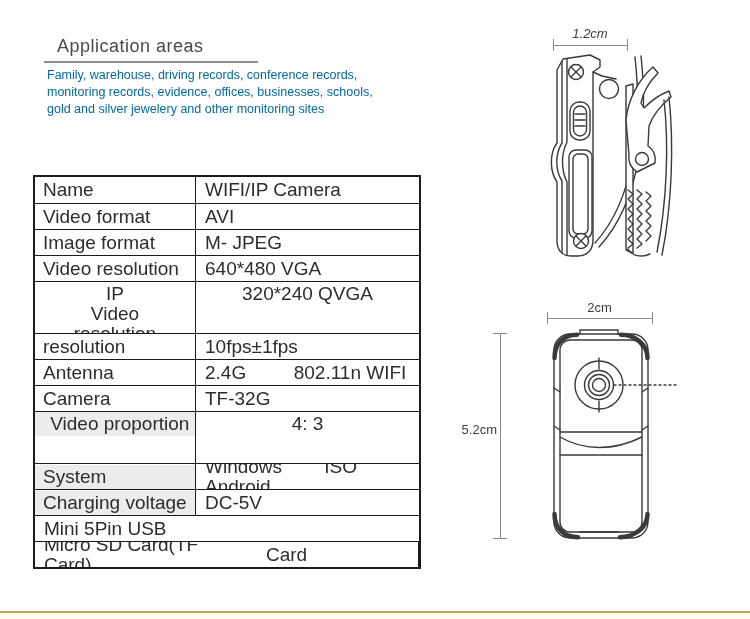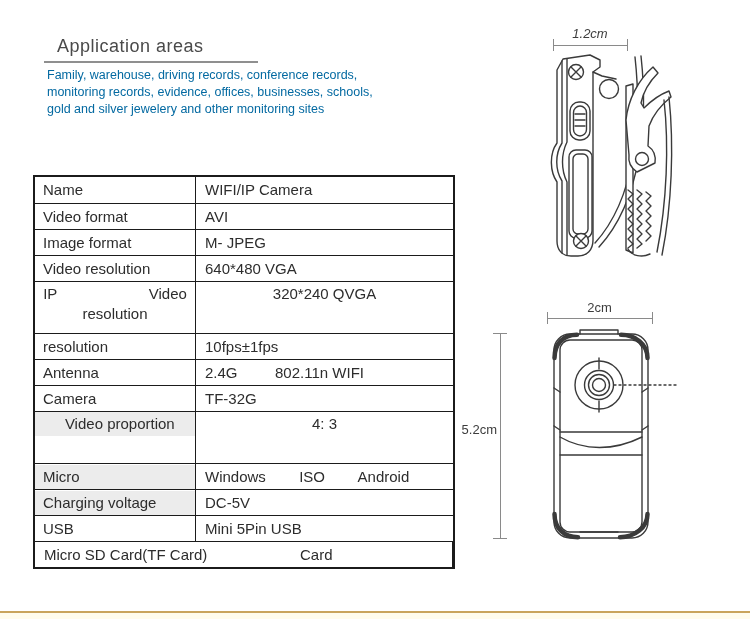--- a/index.html
+++ b/index.html
@@ -14,23 +14,23 @@
   }
   .app-underline{
     position:absolute;left:44px;top:61px;width:214px;height:2px;background:#8f8f8f;
   }
   .app-desc{
     position:absolute;left:47px;top:67px;width:390px;font-size:12.5px;line-height:17px;
     color:#0369a1;white-space:pre-line;
   }
   
   .spec-table{
-    position:absolute;left:33px;top:175px;width:422px;
+    position:absolute;left:33px;top:175px;width:388px;
     border:2px solid #1b1b1b;box-sizing:border-box;background:#fff;
-    display:flex;flex-direction:column;font-size:15px;
+    display:flex;flex-direction:column;font-size:19px;
   }
   .spec-row{display:flex;height:26px;box-sizing:border-box;border-top:1.4px solid #1b1b1b;}
   .spec-row:first-child{border-top:none;}
   .spec-row.tall{height:52px;text-align:center;}
   .cell{display:flex;align-items:center;box-sizing:border-box;overflow:hidden;}
   .spec-row.tall .cell{align-items:flex-start;}
   .label-cell{width:161px;border-right:1.4px solid #1b1b1b;}
   .value-cell{flex:1;}
   .cell-text{white-space:pre-wrap;padding:2px 8px;line-height:20px;display:block;width:100%;}
   .value-cell .cell-text{padding:2px 9px;}
@@ -117,36 +117,33 @@
           </div>
         </div><div class="spec-row tall">
           <div class="cell label-cell">
             <span class="cell-text shaded">Video proportion</span>
           </div>
           <div class="cell value-cell">
             <span class="cell-text">4: 3</span>
           </div>
         </div><div class="spec-row">
           <div class="cell label-cell">
-            <span class="cell-text shaded">Micro</span>
+            <span class="cell-text shaded">System</span>
           </div>
           <div class="cell value-cell">
             <span class="cell-text">Windows        ISO        Android</span>
           </div>
         </div><div class="spec-row">
           <div class="cell label-cell">
             <span class="cell-text shaded">Charging voltage</span>
           </div>
           <div class="cell value-cell">
             <span class="cell-text">DC-5V</span>
           </div>
         </div><div class="spec-row">
-          <div class="cell label-cell">
-            <span class="cell-text">USB</span>
-          </div>
           <div class="cell value-cell">
             <span class="cell-text">Mini 5Pin USB</span>
           </div>
         </div><div class="spec-row">
           <div class="cell value-cell">
             <span class="cell-text">Micro SD Card(TF Card)</span>
           </div>
           <div class="cell label-cell">
             <span class="cell-text">Card</span>
           </div>

